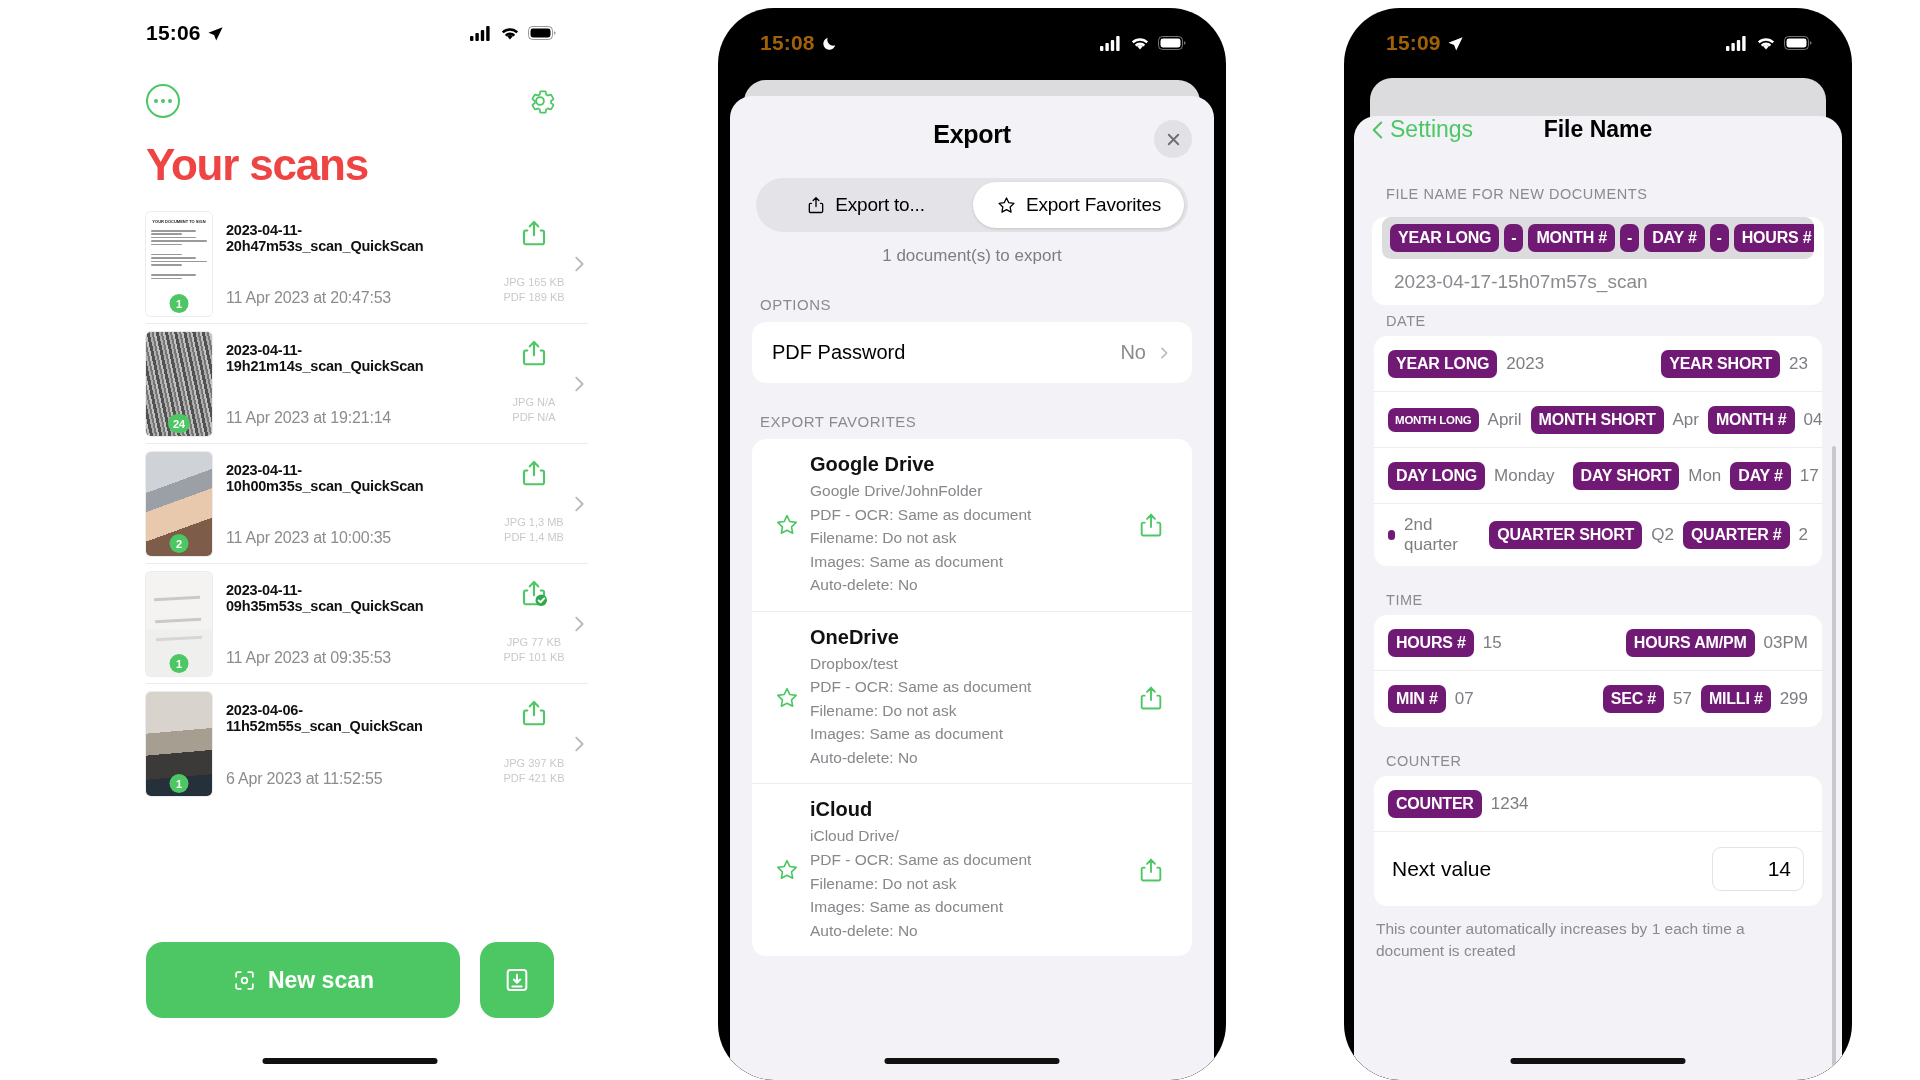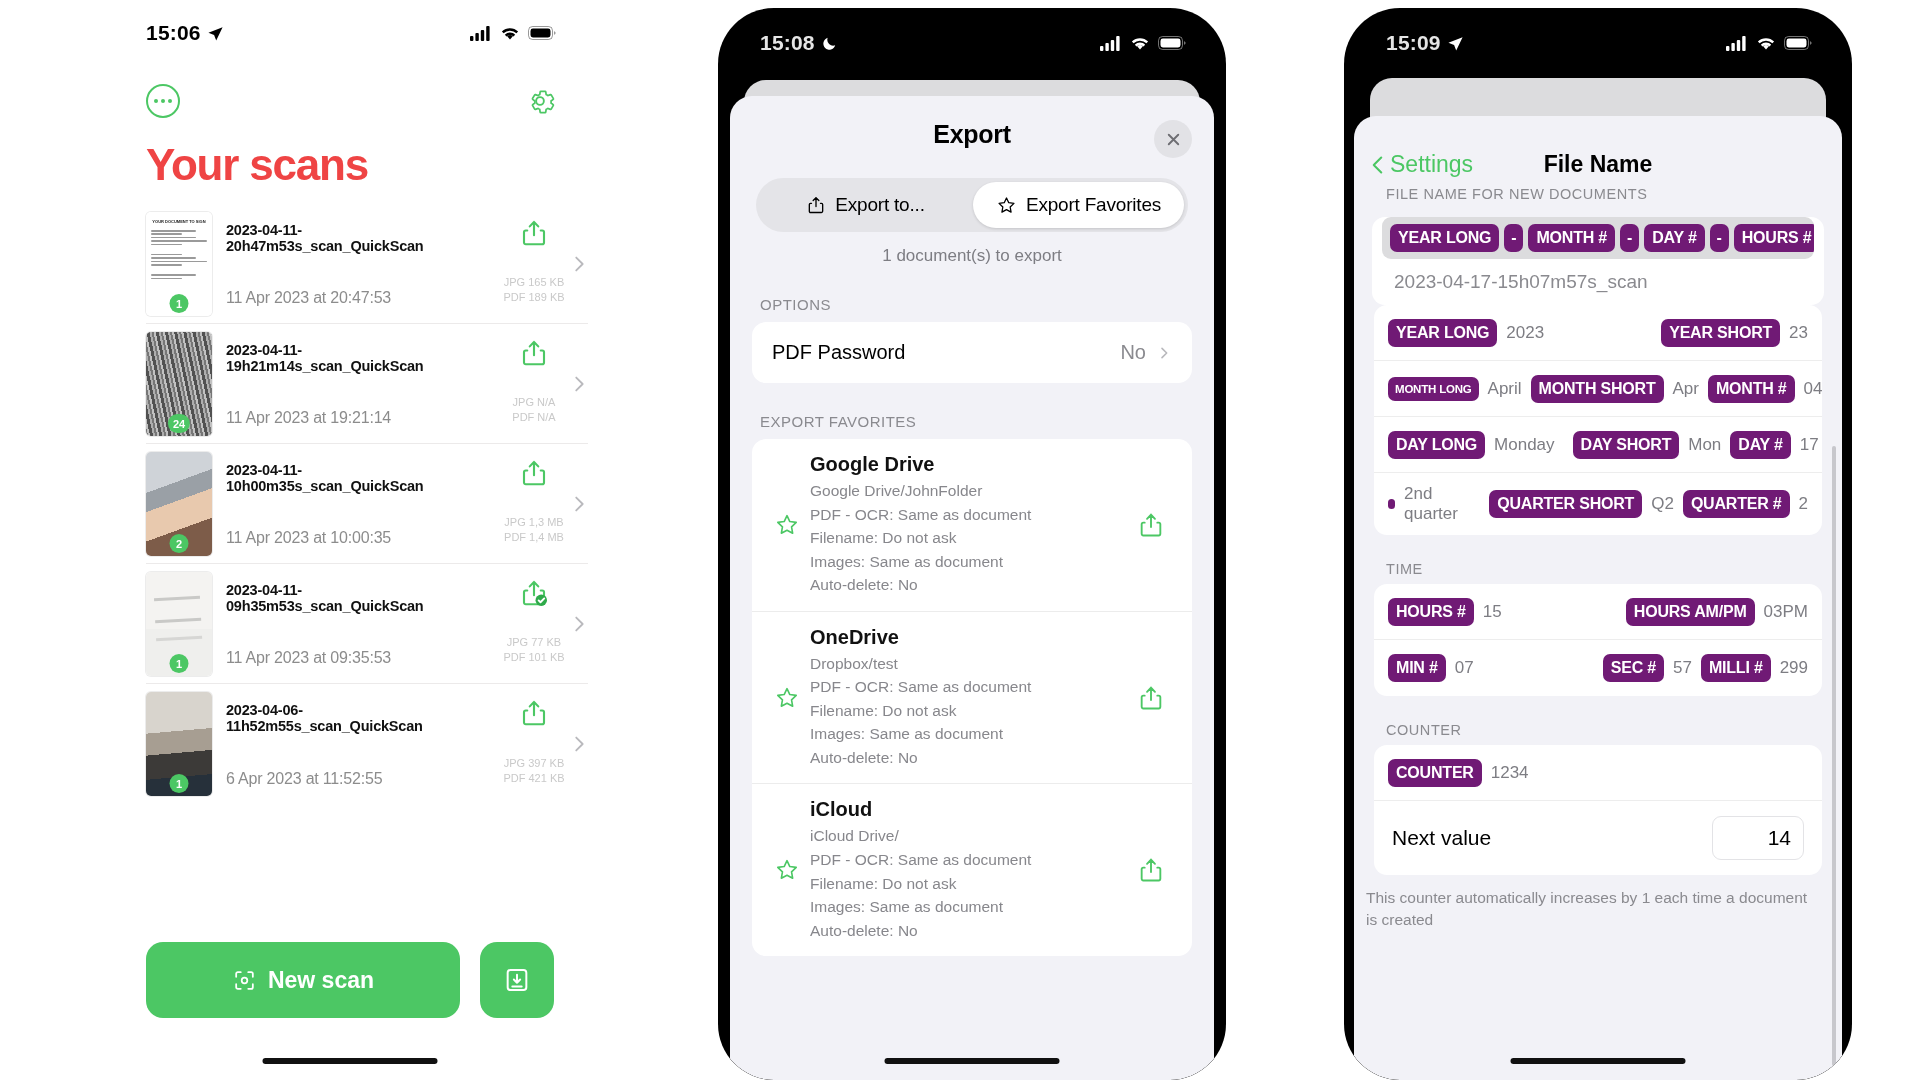--- a/index.html
+++ b/index.html
@@ -105,21 +105,21 @@
     position: absolute; border-radius: 56px; background: #000;
     overflow: hidden;
   }
   #phone2 { left: 718px; top: 8px; width: 508px; height: 1072px; }
   #phone3 { left: 1344px; top: 8px; width: 508px; height: 1072px; }
   .notch {
     position: absolute; top: 0; left: 50%; transform: translateX(-50%);
     width: 180px; height: 34px; background: #000; border-radius: 0 0 20px 20px; z-index: 9;
   }
   .screen { position: absolute; inset: 0; border-radius: 56px; overflow: hidden; }
-  .status.dark { color: #e5e5e5; padding: 14px 40px 0 42px; }
+  .status.dark { color: #a16207; padding: 14px 40px 0 42px; }
 
   
   .sheet-back {
     position: absolute; left: 26px; right: 26px; top: 72px; height: 40px;
     background: #dcdcde; border-radius: 22px 22px 0 0;
   }
   .sheet {
     position: absolute; left: 12px; right: 12px; top: 88px; bottom: 0;
     background: #f2f2f7; border-radius: 22px 22px 0 0;
   }
@@ -152,21 +152,21 @@
   .fav-star { width: 34px; flex: none; display: flex; justify-content: center;}
   .fav-body { flex: 1; padding-left: 6px; }
   .fav-title { font-size: 20px; font-weight: 600; color: #111; margin-bottom: 3px;}
   .fav-line { font-size: 15.5px; color: #87878c; line-height: 1.52; }
   .fav-share { width: 46px; flex: none; display: flex; justify-content: center; }
 
   
   .p3-back { position: absolute; left: 26px; right: 26px; top: 70px; height: 60px; background: #dcdcde; border-radius: 22px 22px 0 0; }
   .p3-sheet { position: absolute; left: 10px; right: 10px; top: 108px; bottom: 0; background: #f2f2f7; border-radius: 22px 22px 0 0; }
   .nav {
-    position: relative; height: 62px; display: flex; align-items: flex-end; justify-content: center;
+    position: relative; height: 62px; display: flex; align-items: flex-start; justify-content: center;
   }
   .nav-back {
     position: absolute; left: 16px; display: flex; align-items: center; gap: 5px;
     color: #4CC764; font-size: 23px;
   }
   .nav-title { font-size: 23px; font-weight: 700; color: #000; }
   .p3-sec { font-size: 14.5px; color: #8a8a8f; letter-spacing: .55px; padding: 8px 0 7px 32px; }
   .p3-card { margin: 0 20px; background: #fff; border-radius: 13px; }
   .token-field {
     margin: 0 18px; background: #fff; border-radius: 13px; padding: 0 0 12px 0;
@@ -189,21 +189,21 @@
   .tok-row:last-child { border-bottom: none; }
   .tok-val { font-size: 17px; color: #7d7d83; }
   .spacer { flex: 1; }
   .nv-row { display: flex; align-items: center; justify-content: space-between; padding: 15px 18px; }
   .nv-label { font-size: 21px; color: #000; }
   .nv-box {
     width: 92px; height: 44px; border: 1px solid #e3e3e6; border-radius: 9px;
     display: flex; align-items: center; justify-content: flex-end; padding-right: 12px;
     font-size: 21px; color: #000; background: #fff;
   }
-  .footnote { font-size: 15.5px; color: #8a8a8f; padding: 12px 34px 0 12px; line-height: 1.45; }
+  .footnote { font-size: 15.5px; color: #8a8a8f; padding: 12px 34px 0 22px; line-height: 1.45; }
   .scrollbar {
     position: absolute; right: 6px; top: 330px; width: 4px; height: 620px;
     background: #c7c7cc; border-radius: 2px;
   }
 </style>
 </head>
 <body>
 
 <div class="stage">
 
@@ -610,20 +610,21 @@
             <span class="chip">MONTH #</span>
             <span class="chip dash">-</span>
             <span class="chip">DAY #</span>
             <span class="chip dash">-</span>
             <span class="chip">HOURS #</span>
 
           </div>
           <div class="preview">2023-04-17-15h07m57s_scan</div>
         </div>
 
+        <div class="p3-sec">DATE</div>
         <div class="p3-card">
           <div class="tok-row">
             <span class="chip">YEAR LONG</span>
             <span class="tok-val">2023</span>
             <span class="spacer"></span>
             <span class="chip">YEAR SHORT</span>
             <span class="tok-val">23</span>
           </div>
           <div class="tok-row">
             <span class="chip sm">MONTH LONG</span>

